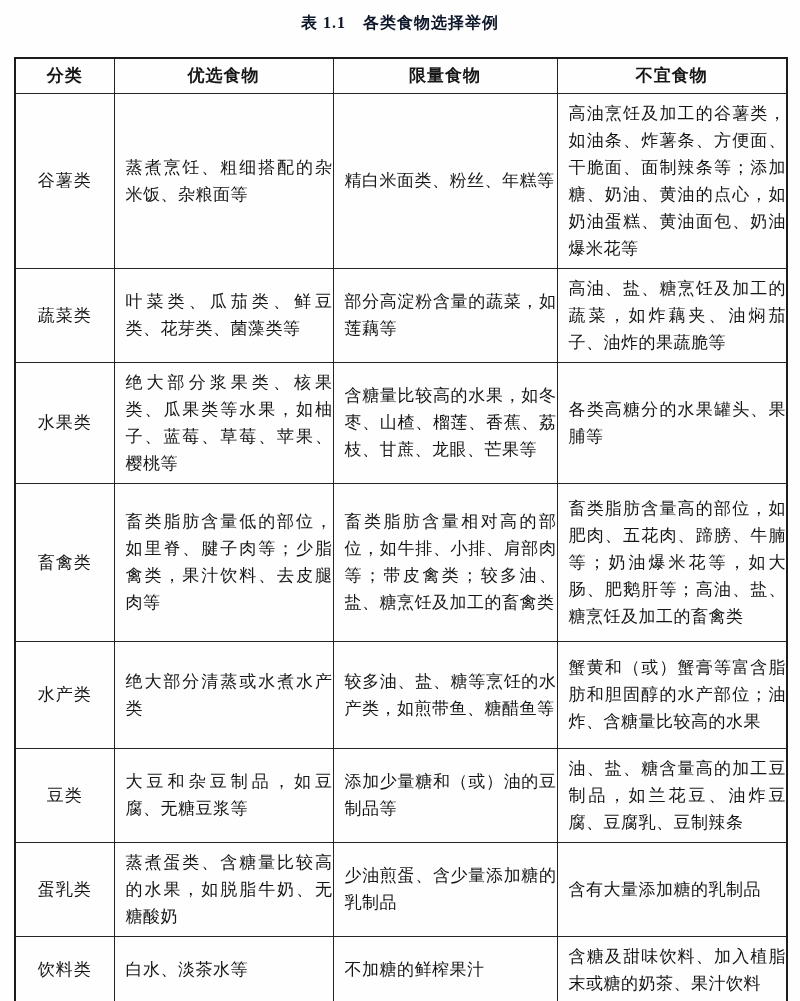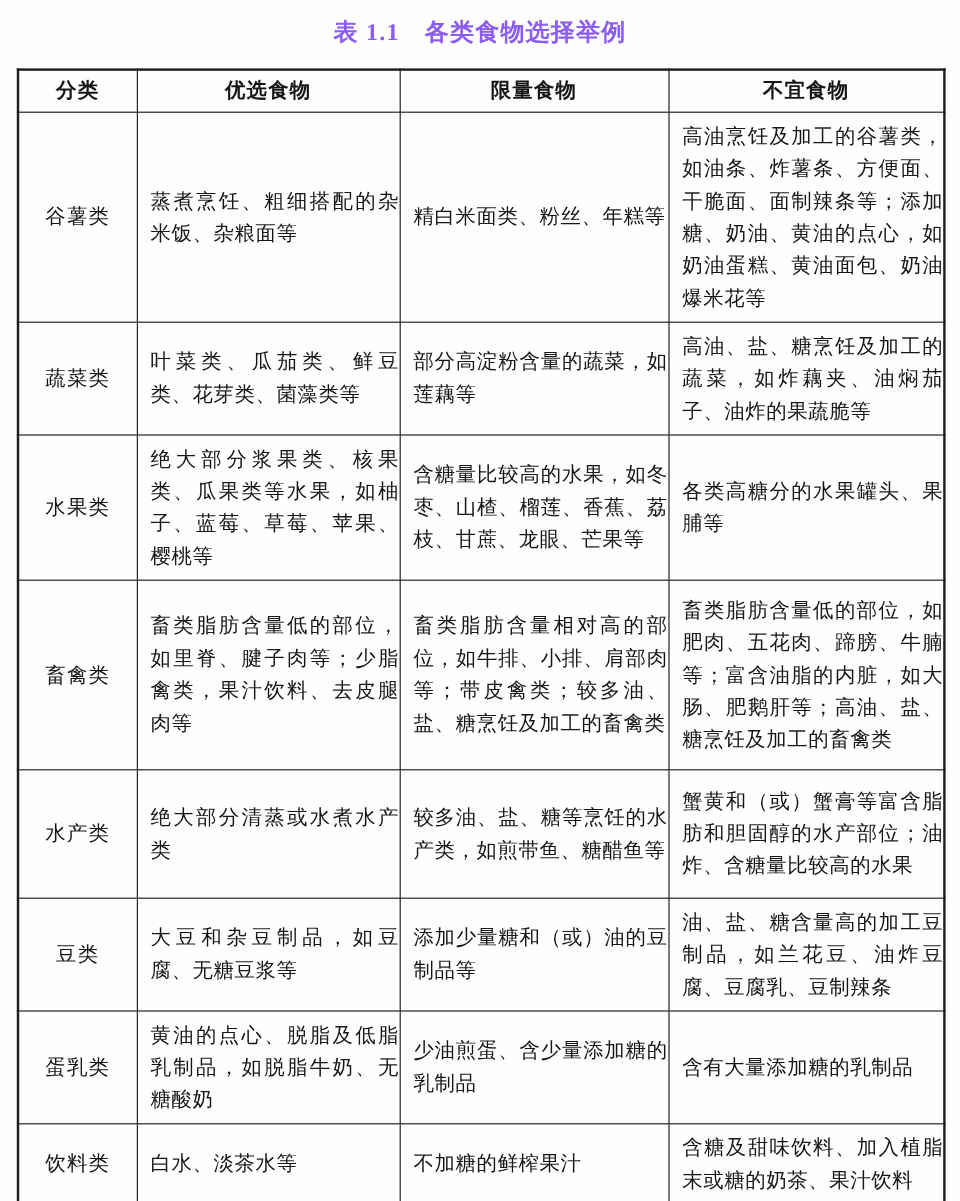--- a/index.html
+++ b/index.html
@@ -15,24 +15,24 @@
     color: #161616;
     font-family: "Liberation Serif", "DejaVu Serif", serif;
     overflow: hidden;
   }
   .doc-title {
     position: absolute;
     top: 13px;
     left: 0;
     width: 100%;
     text-align: center;
-    font-size: 20px;
+    font-size: 16px;
     font-weight: 600;
     letter-spacing: 1px;
-    color: #8b5cf6;
+    color: #0f172a;
   }
   table.food-table {
     position: absolute;
     top: 57px;
     left: 14px;
     width: 772px;
     border-collapse: collapse;
     table-layout: fixed;
     border: 2px solid #1c1c1c;
     background: #fefefe;
@@ -118,37 +118,37 @@
       <tr>
         <td class="cat">水果类</td>
         <td class="body-cell">绝大部分浆果类、核果类、瓜果类等水果，如柚子、蓝莓、草莓、苹果、樱桃等</td>
         <td class="body-cell">含糖量比较高的水果，如冬枣、山楂、榴莲、香蕉、荔枝、甘蔗、龙眼、芒果等</td>
         <td class="body-cell">各类高糖分的水果罐头、果脯等</td>
       </tr>
       <tr>
         <td class="cat">畜禽类</td>
         <td class="body-cell">畜类脂肪含量低的部位，如里脊、腱子肉等；少脂禽类，果汁饮料、去皮腿肉等</td>
         <td class="body-cell">畜类脂肪含量相对高的部位，如牛排、小排、肩部肉等；带皮禽类；较多油、盐、糖烹饪及加工的畜禽类</td>
-        <td class="body-cell">畜类脂肪含量低的部位，如肥肉、五花肉、蹄膀、牛腩等；富含油脂的内脏，如大肠、肥鹅肝等；高油、盐、糖烹饪及加工的畜禽类</td>
+        <td class="body-cell">畜类脂肪含量高的部位，如肥肉、五花肉、蹄膀、牛腩等；奶油爆米花等，如大肠、肥鹅肝等；高油、盐、糖烹饪及加工的畜禽类</td>
       </tr>
       <tr>
         <td class="cat">水产类</td>
         <td class="body-cell">绝大部分清蒸或水煮水产类</td>
         <td class="body-cell">较多油、盐、糖等烹饪的水产类，如煎带鱼、糖醋鱼等</td>
         <td class="body-cell">蟹黄和（或）蟹膏等富含脂肪和胆固醇的水产部位；油炸、含糖量比较高的水果</td>
       </tr>
       <tr>
         <td class="cat">豆类</td>
         <td class="body-cell">大豆和杂豆制品，如豆腐、无糖豆浆等</td>
         <td class="body-cell">添加少量糖和（或）油的豆制品等</td>
         <td class="body-cell">油、盐、糖含量高的加工豆制品，如兰花豆、油炸豆腐、豆腐乳、豆制辣条</td>
       </tr>
       <tr>
         <td class="cat">蛋乳类</td>
-        <td class="body-cell">黄油的点心、脱脂及低脂乳制品，如脱脂牛奶、无糖酸奶</td>
+        <td class="body-cell">蒸煮蛋类、含糖量比较高的水果，如脱脂牛奶、无糖酸奶</td>
         <td class="body-cell">少油煎蛋、含少量添加糖的乳制品</td>
         <td class="body-cell">含有大量添加糖的乳制品</td>
       </tr>
       <tr>
         <td class="cat">饮料类</td>
         <td class="body-cell">白水、淡茶水等</td>
         <td class="body-cell">不加糖的鲜榨果汁</td>
         <td class="body-cell">含糖及甜味饮料、加入植脂末或糖的奶茶、果汁饮料</td>
       </tr>
 

